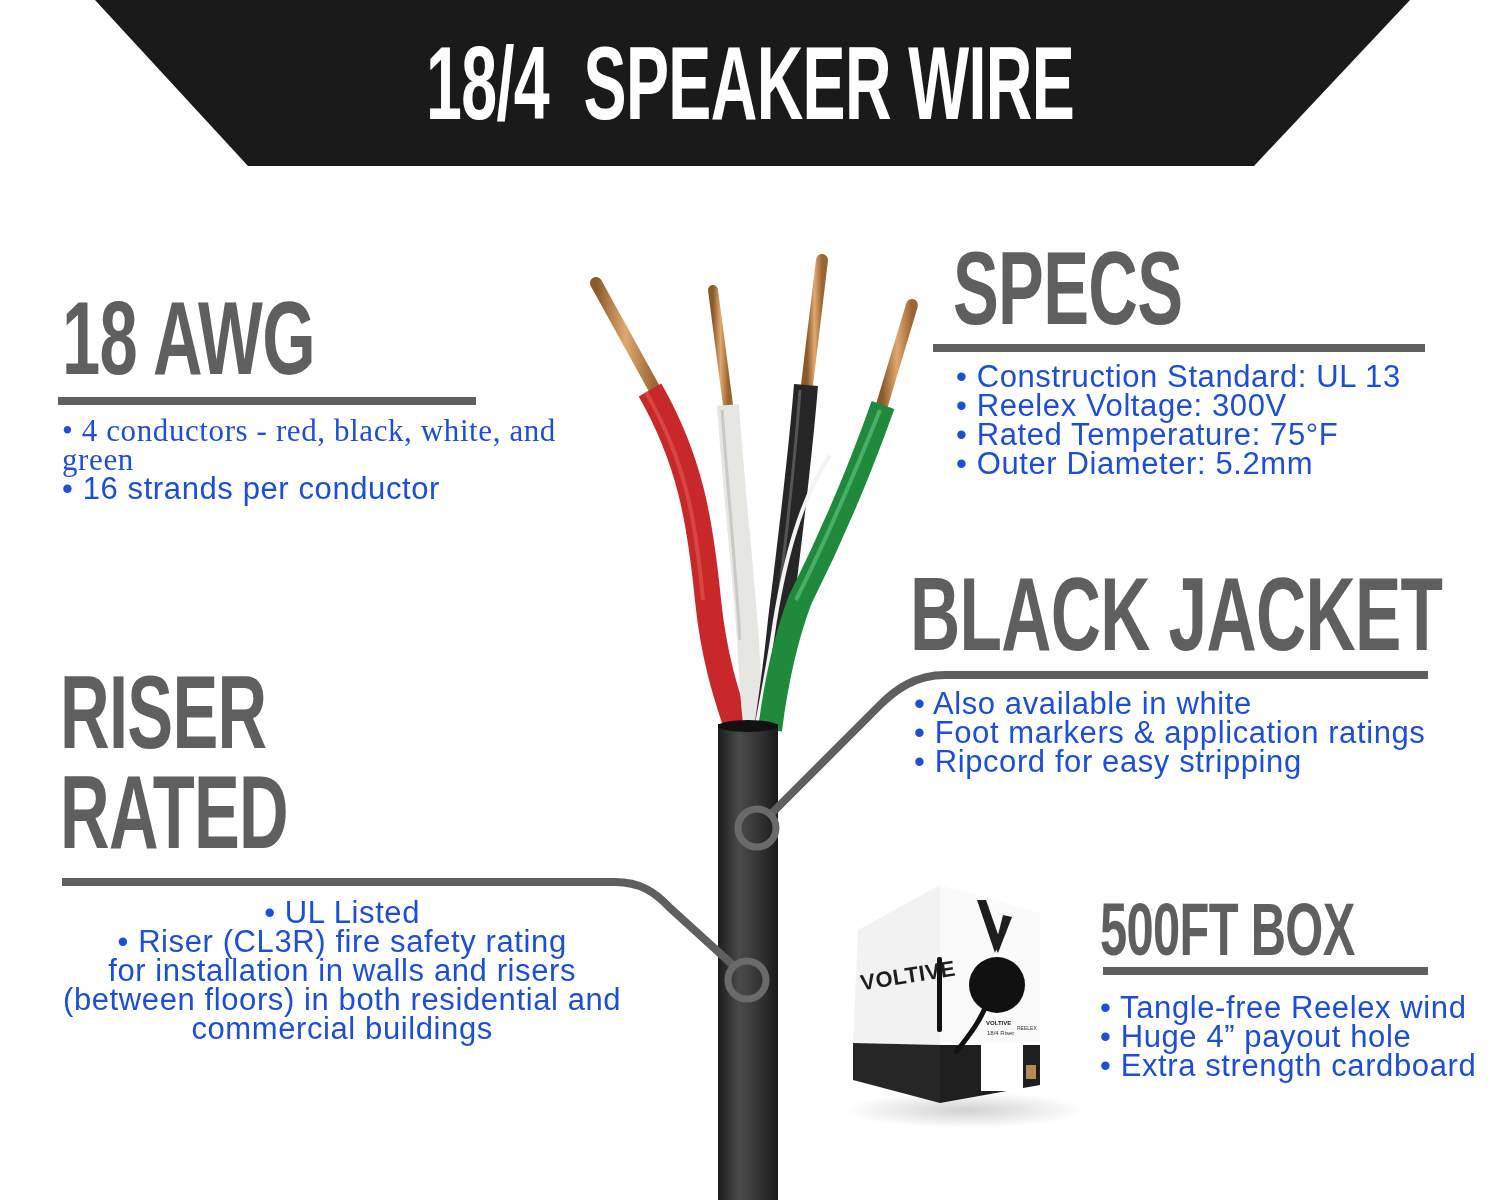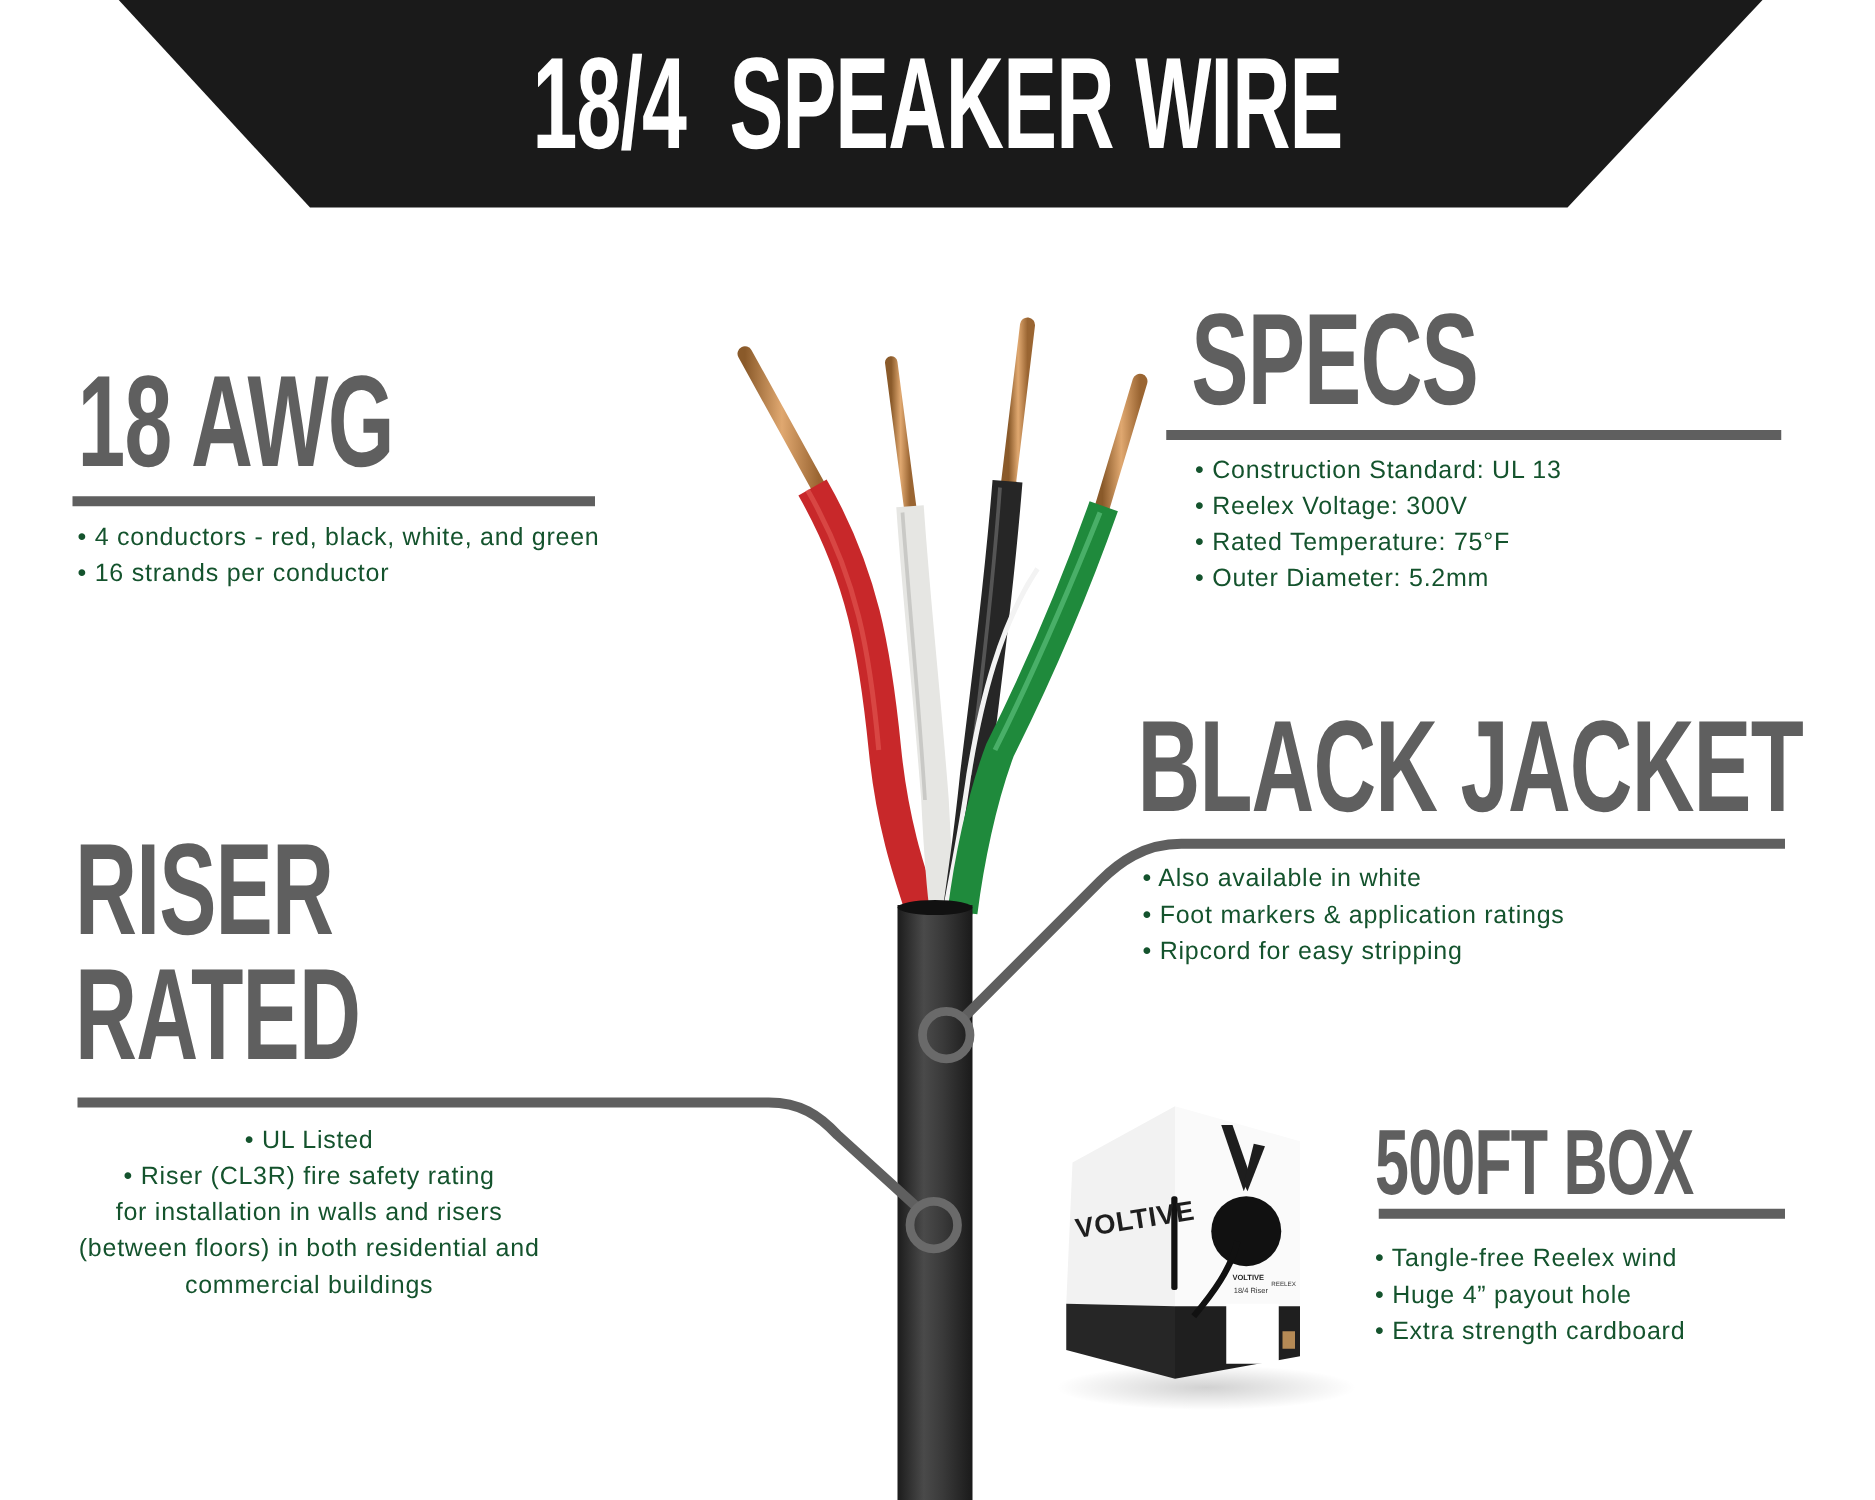--- a/index.html
+++ b/index.html
@@ -11,21 +11,21 @@
     color:#ffffff; font-family:"Liberation Sans", sans-serif; font-weight:700;
     font-size:104px; line-height:130px; letter-spacing:-1px;
     transform:scaleX(0.62); transform-origin:750px 0;
     white-space:pre;
   }
   .heading {
     position:absolute; color:#5f5f5f; font-family:"Liberation Sans", sans-serif; font-weight:700;
     transform-origin:0 0; white-space:nowrap; letter-spacing:-1px;
   }
   .rule { position:absolute; background:#5f5f5f; height:8px; }
-  .bullets { position:absolute; color:#14532d; font-size:20px; line-height:29px; letter-spacing:0.6px; margin:0; padding:0; list-style:none; }
+  .bullets { position:absolute; color:#1d4ed8; font-size:31px; line-height:29px; letter-spacing:0.6px; margin:0; padding:0; list-style:none; }
   .bullets li { margin:0; padding:0; white-space:nowrap; }
   .overlay-svg { position:absolute; left:0; top:0; pointer-events:none; }
 </style>
 </head>
 <body>
 
 <svg class="banner-svg" width="1500" height="180" viewBox="0 0 1500 180">
   <polygon points="95,0 1410,0 1254,166 248,166" fill="#1a1a1a"></polygon>
 </svg>
 <div class="banner-title">18/4  SPEAKER WIRE</div>
@@ -72,21 +72,21 @@
   <path d="M1428,675 L945,675 C915,675 895,690 880,705 L770,815" stroke="#5f5f5f" stroke-width="8" fill="none"></path>
   <circle cx="757" cy="828" r="19" stroke="#6a6a6a" stroke-width="7" fill="none"></circle>
 
   <path d="M62,882 L615,882 C640,882 655,892 670,908 L735,967" stroke="#5f5f5f" stroke-width="8" fill="none"></path>
   <circle cx="747" cy="980" r="19" stroke="#6a6a6a" stroke-width="7" fill="none"></circle>
 </svg>
 
 <div class="heading" style="left:62px; top:282px; font-size:104px; line-height:112px; transform:scaleX(0.66);">18 AWG</div>
 <div class="rule" style="left:58px; top:397px; width:418px;"></div>
 <ul class="bullets" style="left:62px; top:416px; width:500px;">
-  <li style="white-space:normal;">• 4 conductors - red, black, white, and green</li>
+  <li style="white-space:normal;font-family:Liberation Serif, serif;">• 4 conductors - red, black, white, and green</li>
   <li>• 16 strands per conductor</li>
 </ul>
 
 <div class="heading" style="left:953px; top:232px; font-size:104px; line-height:112px; transform:scaleX(0.66);">SPECS</div>
 <div class="rule" style="left:933px; top:344px; width:492px;"></div>
 <ul class="bullets" style="left:956px; top:362px;">
   <li>• Construction Standard: UL 13</li>
   <li>• Reelex Voltage: 300V</li>
   <li>• Rated Temperature: 75°F</li>
   <li>• Outer Diameter: 5.2mm</li>

